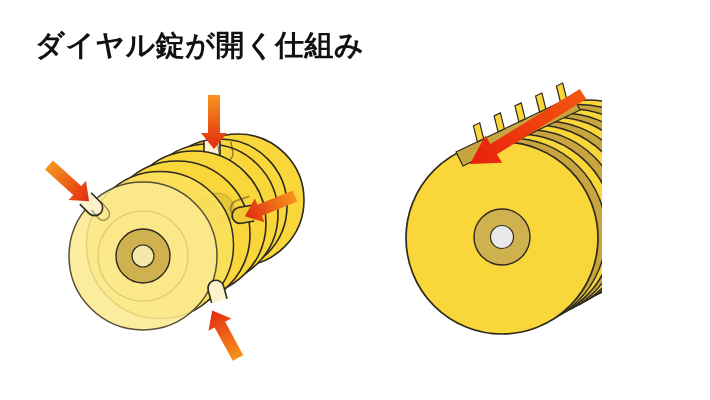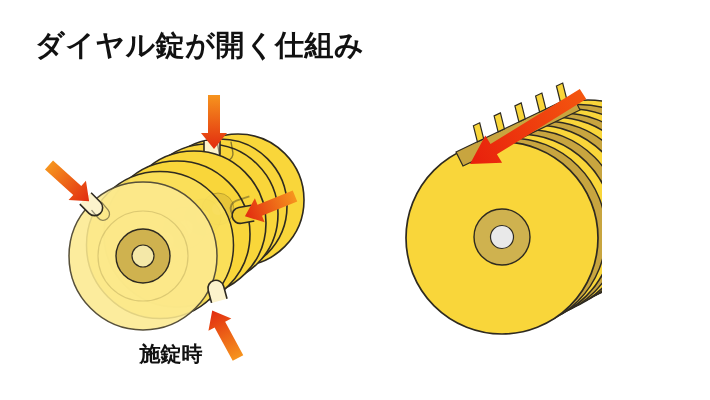--- a/index.html
+++ b/index.html
@@ -130,15 +130,14 @@
         <polygon points="539.6,112 535.6,96 541.9,93 545.9,109"></polygon>
         <polygon points="518.9,121.9 514.9,105.9 521.2,102.9 525.2,118.9"></polygon>
         <polygon points="498.1,131.9 494.1,115.9 500.4,112.9 504.4,128.9"></polygon>
         <polygon points="477.4,141.8 473.4,125.8 479.7,122.8 483.7,138.8"></polygon>
       </g>
 
       <polygon points="579.8,88.9 490.5,144.1 485.3,135.6 470,164 502.1,162.8 496.9,154.3 586.2,99.1" fill="url(#rgrad)"></polygon>
     </g>
   </svg>
 
-  <div class="figure-caption caption-locked">施錠時</div>
 
 </div>
 
 </body></html>

